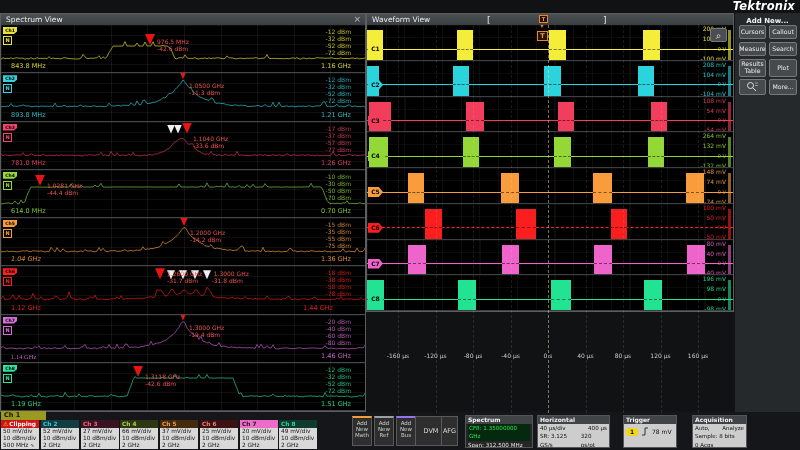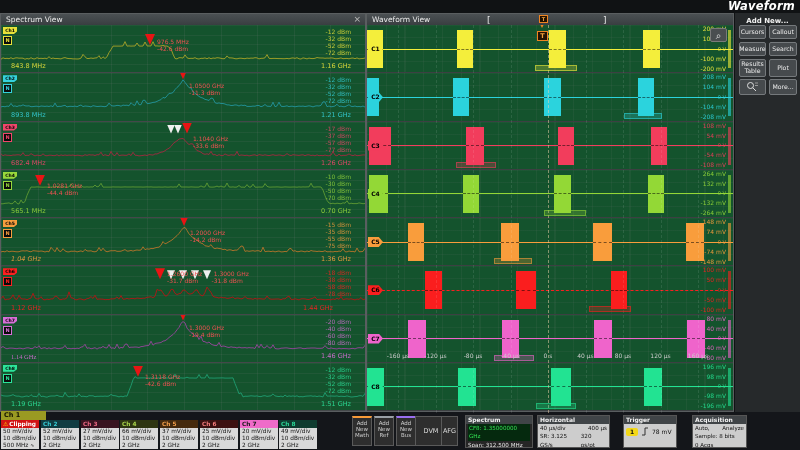--- a/index.html
+++ b/index.html
@@ -1,23 +1,23 @@
 <!DOCTYPE html>
 <html><head>
 <meta charset="utf-8">
 <style>
   html,body{margin:0;padding:0;background:#101214;}
   body{width:800px;height:450px;position:relative;font-family:"DejaVu Sans",sans-serif;overflow:hidden;color:#ddd;}
   #stage{position:absolute;inset:0;}
   .menubar{position:absolute;left:0;top:0;width:800px;height:13px;background:#2e3437;display:flex;align-items:center;gap:18px;padding-left:10px;box-sizing:border-box;}
   .mi{font-size:7.5px;color:#e4e4e4;}
   .brand{position:absolute;right:5px;top:0px;height:13px;line-height:13px;font-size:11.5px;font-weight:bold;font-style:italic;color:#fff;letter-spacing:.2px;}
-  .panel{position:absolute;background:#14532d;border:1px solid #5a5e60;box-sizing:border-box;}
+  .panel{position:absolute;background:#000000;border:1px solid #5a5e60;box-sizing:border-box;}
   #specPanel{left:0;top:13px;width:366px;height:399px;}
-  #wavePanel{left:366px;top:13px;width:368px;height:399px;}
+  #wavePanel{left:366px;top:13px;width:368px;height:299px;}
   .ptitle{position:absolute;left:0;top:0;right:0;height:11px;background:linear-gradient(#4b5053,#393e41);font-size:7.5px;color:#ececec;line-height:11px;padding-left:5px;z-index:6;}
   .close{position:absolute;right:4px;top:0;font-size:9px;color:#bbb;line-height:11px;}
   .rows{position:absolute;left:0;top:11px;right:0;bottom:0;display:flex;flex-direction:column;}
   .srow{position:relative;flex:1 1 0;border-bottom:1px solid #44484a;box-sizing:border-box;overflow:hidden;
     background-image:repeating-linear-gradient(to right,rgba(125,125,125,.14) 0 1px,transparent 1px 36.6px),repeating-linear-gradient(to bottom,rgba(125,125,125,.12) 0 1px,transparent 1px 9.7px);}
   .wrow{position:relative;flex:1 1 0;border-bottom:1px solid #3c4042;box-sizing:border-box;overflow:hidden;
     background-image:repeating-linear-gradient(to right,rgba(125,125,125,.10) 0 1px,transparent 1px 18.75px),repeating-linear-gradient(to bottom,rgba(125,125,125,.09) 0 1px,transparent 1px 12px);}
   .sflag{position:absolute;left:2px;top:2px;width:14px;height:7px;font-size:4.5px;font-weight:bold;color:#000;text-align:center;line-height:7px;clip-path:polygon(0 0,100% 0,100% 65%,78% 100%,0 100%);z-index:2;}
   .snbox{position:absolute;left:2px;top:11px;width:7px;height:7px;border:1px solid;font-size:5px;font-weight:bold;text-align:center;line-height:7px;z-index:2;background:#0a0a0a;}
   .dbm{position:absolute;right:14px;font-size:6px;line-height:6.5px;z-index:2;}
@@ -58,21 +58,21 @@
   .rpbody.dark{background:#262626;color:#e4e4e4;height:25px;}
   .cfchip{background:#05290e;color:#32e052;display:inline-block;padding:0 1px;}
   .hrow{display:flex;justify-content:space-between;}
   .trigchip{display:inline-block;width:12px;height:8px;background:#f2d718;border-radius:2px;color:#111;font-size:6px;font-weight:bold;text-align:center;line-height:8px;}
   .trigbody{display:flex;align-items:center;gap:3px;padding:3px 2px 0 2px;font-size:6px;color:#111;}
 </style>
 </head>
 <body>
 
 <div id="stage">
-  <div class="brand">Waveform</div>
+  <div class="brand">Tektronix</div>
 
   <div class="panel" id="specPanel">
     <div class="ptitle">
       <span>Spectrum View</span>
       <span class="close">×</span>
     </div>
     <div class="rows" id="specRows">
         <div class="srow">
           <svg width="366" height="48" style="position: absolute; left: 0px; top: 0px; z-index: 1;">
             <path d="M0 34.2 L2 32.8 L4 33.6 L6 33.3 L8 33.7 L10 32.7 L12 33.9 L14 33.0 L16 32.8 L18 33.2 L20 33.1 L22 33.2 L24 34.2 L26 33.5 L28 34.0 L30 32.7 L32 33.8 L34 33.9 L36 32.7 L38 33.5 L40 33.3 L42 33.5 L44 33.2 L46 33.8 L48 31.6 L50 33.7 L52 33.0 L54 33.6 L56 33.5 L58 33.7 L60 33.9 L62 33.0 L64 32.6 L66 33.3 L68 33.6 L70 33.6 L72 33.9 L74 33.9 L76 34.0 L78 33.9 L80 33.1 L82 29.4 L84 31.8 L86 33.5 L88 33.5 L90 33.0 L92 33.4 L94 33.0 L96 32.8 L98 30.7 L100 33.8 L102 31.8 L104 33.5 L106 31.8 L108 27.6 L110 24.6 L112 21.1 L114 21.1 L116 21.1 L118 21.1 L120 21.1 L122 20.9 L124 16.6 L126 21.1 L128 20.9 L130 21.1 L132 21.0 L134 21.0 L136 18.0 L138 21.0 L140 21.1 L142 21.0 L144 17.0 L146 20.9 L148 21.0 L150 20.9 L152 16.7 L154 21.0 L156 20.9 L158 21.1 L160 20.9 L162 20.3 L164 21.1 L166 21.0 L168 22.3 L170 23.8 L172 29.2 L174 33.5 L176 33.9 L178 32.7 L180 32.7 L182 33.1 L184 29.9 L186 32.8 L188 33.5 L190 33.3 L192 33.4 L194 32.7 L196 33.7 L198 34.0 L200 33.3 L202 33.4 L204 32.9 L206 33.8 L208 32.7 L210 33.8 L212 33.0 L214 33.3 L216 32.7 L218 32.9 L220 33.3 L222 33.8 L224 33.5 L226 30.9 L228 32.9 L230 32.9 L232 33.1 L234 33.7 L236 33.8 L238 33.3 L240 33.2 L242 33.5 L244 33.7 L246 33.1 L248 33.4 L250 33.1 L252 33.2 L254 32.7 L256 32.9 L258 33.9 L260 33.3 L262 33.3 L264 32.8 L266 29.6 L268 33.3 L270 33.6 L272 33.4 L274 33.4 L276 33.5 L278 33.6 L280 33.6 L282 33.7 L284 33.7 L286 33.4 L288 33.8 L290 33.2 L292 32.9 L294 33.4 L296 32.7 L298 33.8 L300 34.0 L302 32.9 L304 33.3 L306 33.9 L308 33.1 L310 33.5 L312 33.6 L314 33.3 L316 32.5 L318 32.9 L320 33.0 L322 33.0 L324 33.3 L326 33.1 L328 33.2 L330 32.9 L332 33.1 L334 33.7 L336 33.7 L338 33.4 L340 32.9 L342 33.7 L344 33.5 L346 33.4 L348 33.8 L350 33.2 L352 33.0 L354 33.7 L356 32.9 L358 33.9 L360 33.6 L362 33.5 L364 33.0 L366 33.4" fill="none" stroke="#a8a428" stroke-width="0.9"></path>
@@ -108,39 +108,39 @@
         <div class="srow">
           <svg width="366" height="48" style="position: absolute; left: 0px; top: 0px; z-index: 1;">
             <path d="M0 31.9 L2 33.7 L4 32.8 L6 33.3 L8 33.3 L10 33.6 L12 33.0 L14 33.1 L16 32.8 L18 32.8 L20 33.4 L22 30.6 L24 33.6 L26 33.3 L28 33.4 L30 31.6 L32 32.9 L34 33.9 L36 33.1 L38 33.5 L40 33.6 L42 31.8 L44 33.5 L46 33.8 L48 33.2 L50 33.2 L52 33.6 L54 33.6 L56 32.8 L58 33.9 L60 32.9 L62 33.5 L64 33.0 L66 33.4 L68 33.1 L70 33.3 L72 33.0 L74 33.7 L76 33.2 L78 33.3 L80 33.8 L82 33.9 L84 32.7 L86 33.4 L88 32.7 L90 33.0 L92 32.9 L94 33.5 L96 32.7 L98 32.8 L100 30.2 L102 33.7 L104 32.7 L106 33.4 L108 33.7 L110 29.4 L112 32.9 L114 33.7 L116 30.6 L118 33.7 L120 33.2 L122 33.1 L124 33.3 L126 33.3 L128 31.9 L130 33.6 L132 30.3 L134 33.2 L136 33.4 L138 33.9 L140 33.7 L142 33.4 L144 33.0 L146 33.6 L148 32.6 L150 32.8 L152 33.1 L154 31.9 L156 32.0 L158 31.0 L160 30.2 L162 29.9 L164 28.7 L166 27.3 L168 26.2 L170 24.5 L172 21.7 L174 20.2 L176 18.8 L178 17.1 L180 16.7 L182 16.5 L184 18.3 L186 20.8 L188 22.5 L190 21.7 L192 22.1 L194 26.1 L196 28.6 L198 29.2 L200 30.2 L202 31.7 L204 32.3 L206 31.8 L208 32.5 L210 29.4 L212 32.9 L214 32.5 L216 33.7 L218 32.6 L220 33.5 L222 33.6 L224 31.9 L226 33.0 L228 33.4 L230 32.8 L232 33.1 L234 33.1 L236 29.4 L238 33.6 L240 33.0 L242 33.2 L244 33.5 L246 33.2 L248 33.9 L250 33.5 L252 33.0 L254 32.8 L256 33.8 L258 32.6 L260 33.0 L262 33.4 L264 32.8 L266 33.3 L268 33.6 L270 33.2 L272 32.7 L274 33.3 L276 33.3 L278 32.9 L280 33.2 L282 33.9 L284 33.2 L286 31.6 L288 33.0 L290 33.6 L292 32.7 L294 33.0 L296 33.2 L298 33.4 L300 33.0 L302 32.8 L304 33.7 L306 32.9 L308 32.8 L310 33.5 L312 33.2 L314 33.8 L316 32.9 L318 33.7 L320 33.4 L322 33.7 L324 33.1 L326 33.6 L328 33.8 L330 33.0 L332 29.6 L334 33.1 L336 33.9 L338 32.1 L340 33.8 L342 33.3 L344 33.4 L346 33.1 L348 31.9 L350 33.1 L352 33.7 L354 32.8 L356 33.7 L358 33.5 L360 33.2 L362 32.9 L364 33.0 L366 32.8" fill="none" stroke="#a2293f" stroke-width="0.9"></path>
           </svg>
           <div class="sflag" style="background: rgb(240, 70, 107);">Ch3</div>
           <div class="snbox" style="border-color: rgb(240, 70, 107); color: rgb(240, 70, 107);">N</div>
           <div class="dbm" style="top: 4px; color: rgba(240, 70, 107, 0.8);">-17 dBm</div>
           <div class="dbm" style="top: 11px; color: rgba(240, 70, 107, 0.8);">-37 dBm</div>
           <div class="dbm" style="top: 18px; color: rgba(240, 70, 107, 0.8);">-57 dBm</div>
           <div class="dbm" style="top: 25px; color: rgba(240, 70, 107, 0.8);">-77 dBm</div>
-          <div class="fl" style="left: 10px; color: rgba(240, 70, 107, 0.9);">682.4 MHz</div>
+          <div class="fl" style="left: 10px; color: rgba(240, 70, 107, 0.9);">781.0 MHz</div>
           <div class="fl" style="right: 14px; color: rgba(240, 70, 107, 0.9);">1.26 GHz</div>
           <div class="wmk" style="left: 166px; top: 3px;"></div>
           <div class="wmk" style="left: 173px; top: 3px;"></div>
           <div class="rmk" style="left: 181px; top: 1px;"><span>R</span></div>
           <div class="mktext" style="left: 192px; top: 13px;">1.1040 GHz
 -33.6 dBm</div>
         </div>
         <div class="srow">
           <svg width="366" height="48" style="position: absolute; left: 0px; top: 0px; z-index: 1;">
             <path d="M0 33.8 L2 33.8 L4 33.3 L6 33.2 L8 32.9 L10 33.8 L12 33.3 L14 30.9 L16 33.5 L18 34.0 L20 30.0 L22 33.0 L24 31.5 L26 25.4 L28 20.9 L30 17.0 L32 17.1 L34 17.1 L36 16.9 L38 17.0 L40 17.1 L42 17.2 L44 17.1 L46 17.1 L48 17.1 L50 17.1 L52 17.0 L54 16.9 L56 16.3 L58 17.0 L60 17.1 L62 16.9 L64 16.9 L66 17.1 L68 17.0 L70 13.8 L72 17.0 L74 16.9 L76 17.0 L78 17.1 L80 15.6 L82 17.0 L84 17.1 L86 16.9 L88 17.1 L90 16.9 L92 17.0 L94 15.1 L96 16.9 L98 16.2 L100 13.3 L102 17.1 L104 17.1 L106 17.1 L108 17.1 L110 17.1 L112 16.9 L114 17.0 L116 17.0 L118 17.0 L120 17.1 L122 17.0 L124 16.9 L126 17.0 L128 17.0 L130 17.0 L132 16.9 L134 17.0 L136 17.0 L138 17.0 L140 17.0 L142 17.1 L144 17.0 L146 16.9 L148 17.0 L150 16.9 L152 17.1 L154 17.1 L156 17.1 L158 17.0 L160 17.1 L162 17.1 L164 16.9 L166 17.1 L168 17.1 L170 16.9 L172 17.1 L174 16.9 L176 17.1 L178 13.9 L180 17.0 L182 17.0 L184 17.0 L186 17.0 L188 17.1 L190 16.9 L192 17.0 L194 17.1 L196 17.1 L198 17.1 L200 15.9 L202 17.0 L204 16.9 L206 12.9 L208 16.9 L210 17.1 L212 17.1 L214 16.9 L216 16.1 L218 17.0 L220 16.0 L222 17.0 L224 16.9 L226 13.0 L228 16.9 L230 17.1 L232 16.9 L234 17.2 L236 17.0 L238 15.5 L240 17.2 L242 17.1 L244 17.3 L246 14.6 L248 17.1 L250 17.0 L252 14.2 L254 17.1 L256 17.2 L258 17.0 L260 17.1 L262 17.0 L264 13.6 L266 16.3 L268 17.1 L270 17.1 L272 17.0 L274 17.0 L276 16.9 L278 17.0 L280 17.2 L282 17.1 L284 16.9 L286 17.0 L288 17.1 L290 17.1 L292 17.0 L294 17.0 L296 17.2 L298 16.9 L300 17.1 L302 16.9 L304 17.0 L306 16.9 L308 16.9 L310 13.2 L312 17.0 L314 17.1 L316 16.9 L318 16.9 L320 17.0 L322 20.0 L324 25.7 L326 30.4 L328 33.0 L330 33.6 L332 33.2 L334 33.8 L336 33.2 L338 33.5 L340 33.8 L342 32.8 L344 33.2 L346 30.7 L348 33.9 L350 33.2 L352 33.6 L354 33.6 L356 33.6 L358 32.9 L360 33.3 L362 33.7 L364 33.5 L366 33.4" fill="none" stroke="#5f9a33" stroke-width="0.9"></path>
           </svg>
           <div class="sflag" style="background: rgb(151, 216, 60);">Ch4</div>
           <div class="snbox" style="border-color: rgb(151, 216, 60); color: rgb(151, 216, 60);">N</div>
           <div class="dbm" style="top: 4px; color: rgba(151, 216, 60, 0.8);">-10 dBm</div>
           <div class="dbm" style="top: 11px; color: rgba(151, 216, 60, 0.8);">-30 dBm</div>
           <div class="dbm" style="top: 18px; color: rgba(151, 216, 60, 0.8);">-50 dBm</div>
           <div class="dbm" style="top: 25px; color: rgba(151, 216, 60, 0.8);">-70 dBm</div>
-          <div class="fl" style="left: 10px; color: rgba(151, 216, 60, 0.9);">565.1 MHz</div>
+          <div class="fl" style="left: 10px; color: rgba(151, 216, 60, 0.9);">614.0 MHz</div>
           <div class="fl" style="right: 14px; color: rgba(151, 216, 60, 0.9);">0.70 GHz</div>
           <div class="rmk" style="left: 34px; top: 5px;"><span>R</span></div>
           <div class="mktext" style="left: 46px; top: 12px;">1.0281 GHz
 -44.4 dBm</div>
         </div>
         <div class="srow">
           <svg width="366" height="48" style="position: absolute; left: 0px; top: 0px; z-index: 1;">
             <path d="M0 33.9 L2 33.4 L4 33.9 L6 32.7 L8 33.8 L10 33.3 L12 33.3 L14 33.6 L16 33.8 L18 33.7 L20 33.0 L22 32.8 L24 33.0 L26 32.7 L28 33.4 L30 33.8 L32 32.7 L34 32.9 L36 33.1 L38 33.3 L40 33.0 L42 33.3 L44 34.0 L46 33.2 L48 33.8 L50 29.3 L52 31.5 L54 33.8 L56 29.6 L58 33.0 L60 33.5 L62 30.7 L64 32.9 L66 33.8 L68 33.9 L70 33.2 L72 33.3 L74 33.1 L76 33.9 L78 33.4 L80 32.9 L82 33.8 L84 31.4 L86 32.9 L88 33.0 L90 32.8 L92 33.6 L94 33.8 L96 33.1 L98 29.5 L100 32.9 L102 30.2 L104 32.8 L106 33.8 L108 33.2 L110 32.7 L112 32.8 L114 32.6 L116 33.3 L118 33.3 L120 33.2 L122 32.4 L124 31.6 L126 33.1 L128 33.0 L130 32.4 L132 33.1 L134 32.4 L136 32.0 L138 32.3 L140 32.0 L142 28.8 L144 31.7 L146 30.8 L148 31.2 L150 30.5 L152 30.6 L154 29.9 L156 29.4 L158 29.2 L160 27.3 L162 23.6 L164 25.8 L166 25.0 L168 23.7 L170 22.6 L172 21.2 L174 19.3 L176 17.6 L178 15.5 L180 12.7 L182 10.2 L184 9.4 L186 12.4 L188 15.8 L190 17.8 L192 19.8 L194 20.7 L196 22.3 L198 23.9 L200 25.1 L202 25.8 L204 27.8 L206 28.1 L208 28.5 L210 26.6 L212 29.6 L214 30.7 L216 30.0 L218 30.5 L220 30.7 L222 31.6 L224 31.2 L226 32.4 L228 31.8 L230 31.9 L232 32.7 L234 32.1 L236 32.2 L238 30.5 L240 28.0 L242 28.4 L244 33.4 L246 32.8 L248 33.3 L250 33.0 L252 32.7 L254 33.2 L256 32.7 L258 32.8 L260 33.8 L262 29.2 L264 33.7 L266 33.3 L268 33.2 L270 33.6 L272 33.1 L274 33.9 L276 33.4 L278 33.0 L280 33.9 L282 33.8 L284 33.4 L286 33.7 L288 30.9 L290 30.4 L292 33.2 L294 32.7 L296 33.7 L298 33.6 L300 33.0 L302 33.3 L304 33.9 L306 33.0 L308 33.7 L310 32.5 L312 33.1 L314 33.2 L316 33.5 L318 33.2 L320 33.5 L322 33.5 L324 32.7 L326 33.8 L328 33.7 L330 33.7 L332 33.9 L334 33.4 L336 33.7 L338 33.1 L340 33.4 L342 30.7 L344 33.7 L346 33.9 L348 33.0 L350 33.5 L352 33.4 L354 34.0 L356 30.0 L358 33.7 L360 33.7 L362 33.4 L364 30.3 L366 33.2" fill="none" stroke="#b5742a" stroke-width="0.9"></path>
           </svg>
           <div class="sflag" style="background: rgb(247, 157, 62);">Ch5</div>

